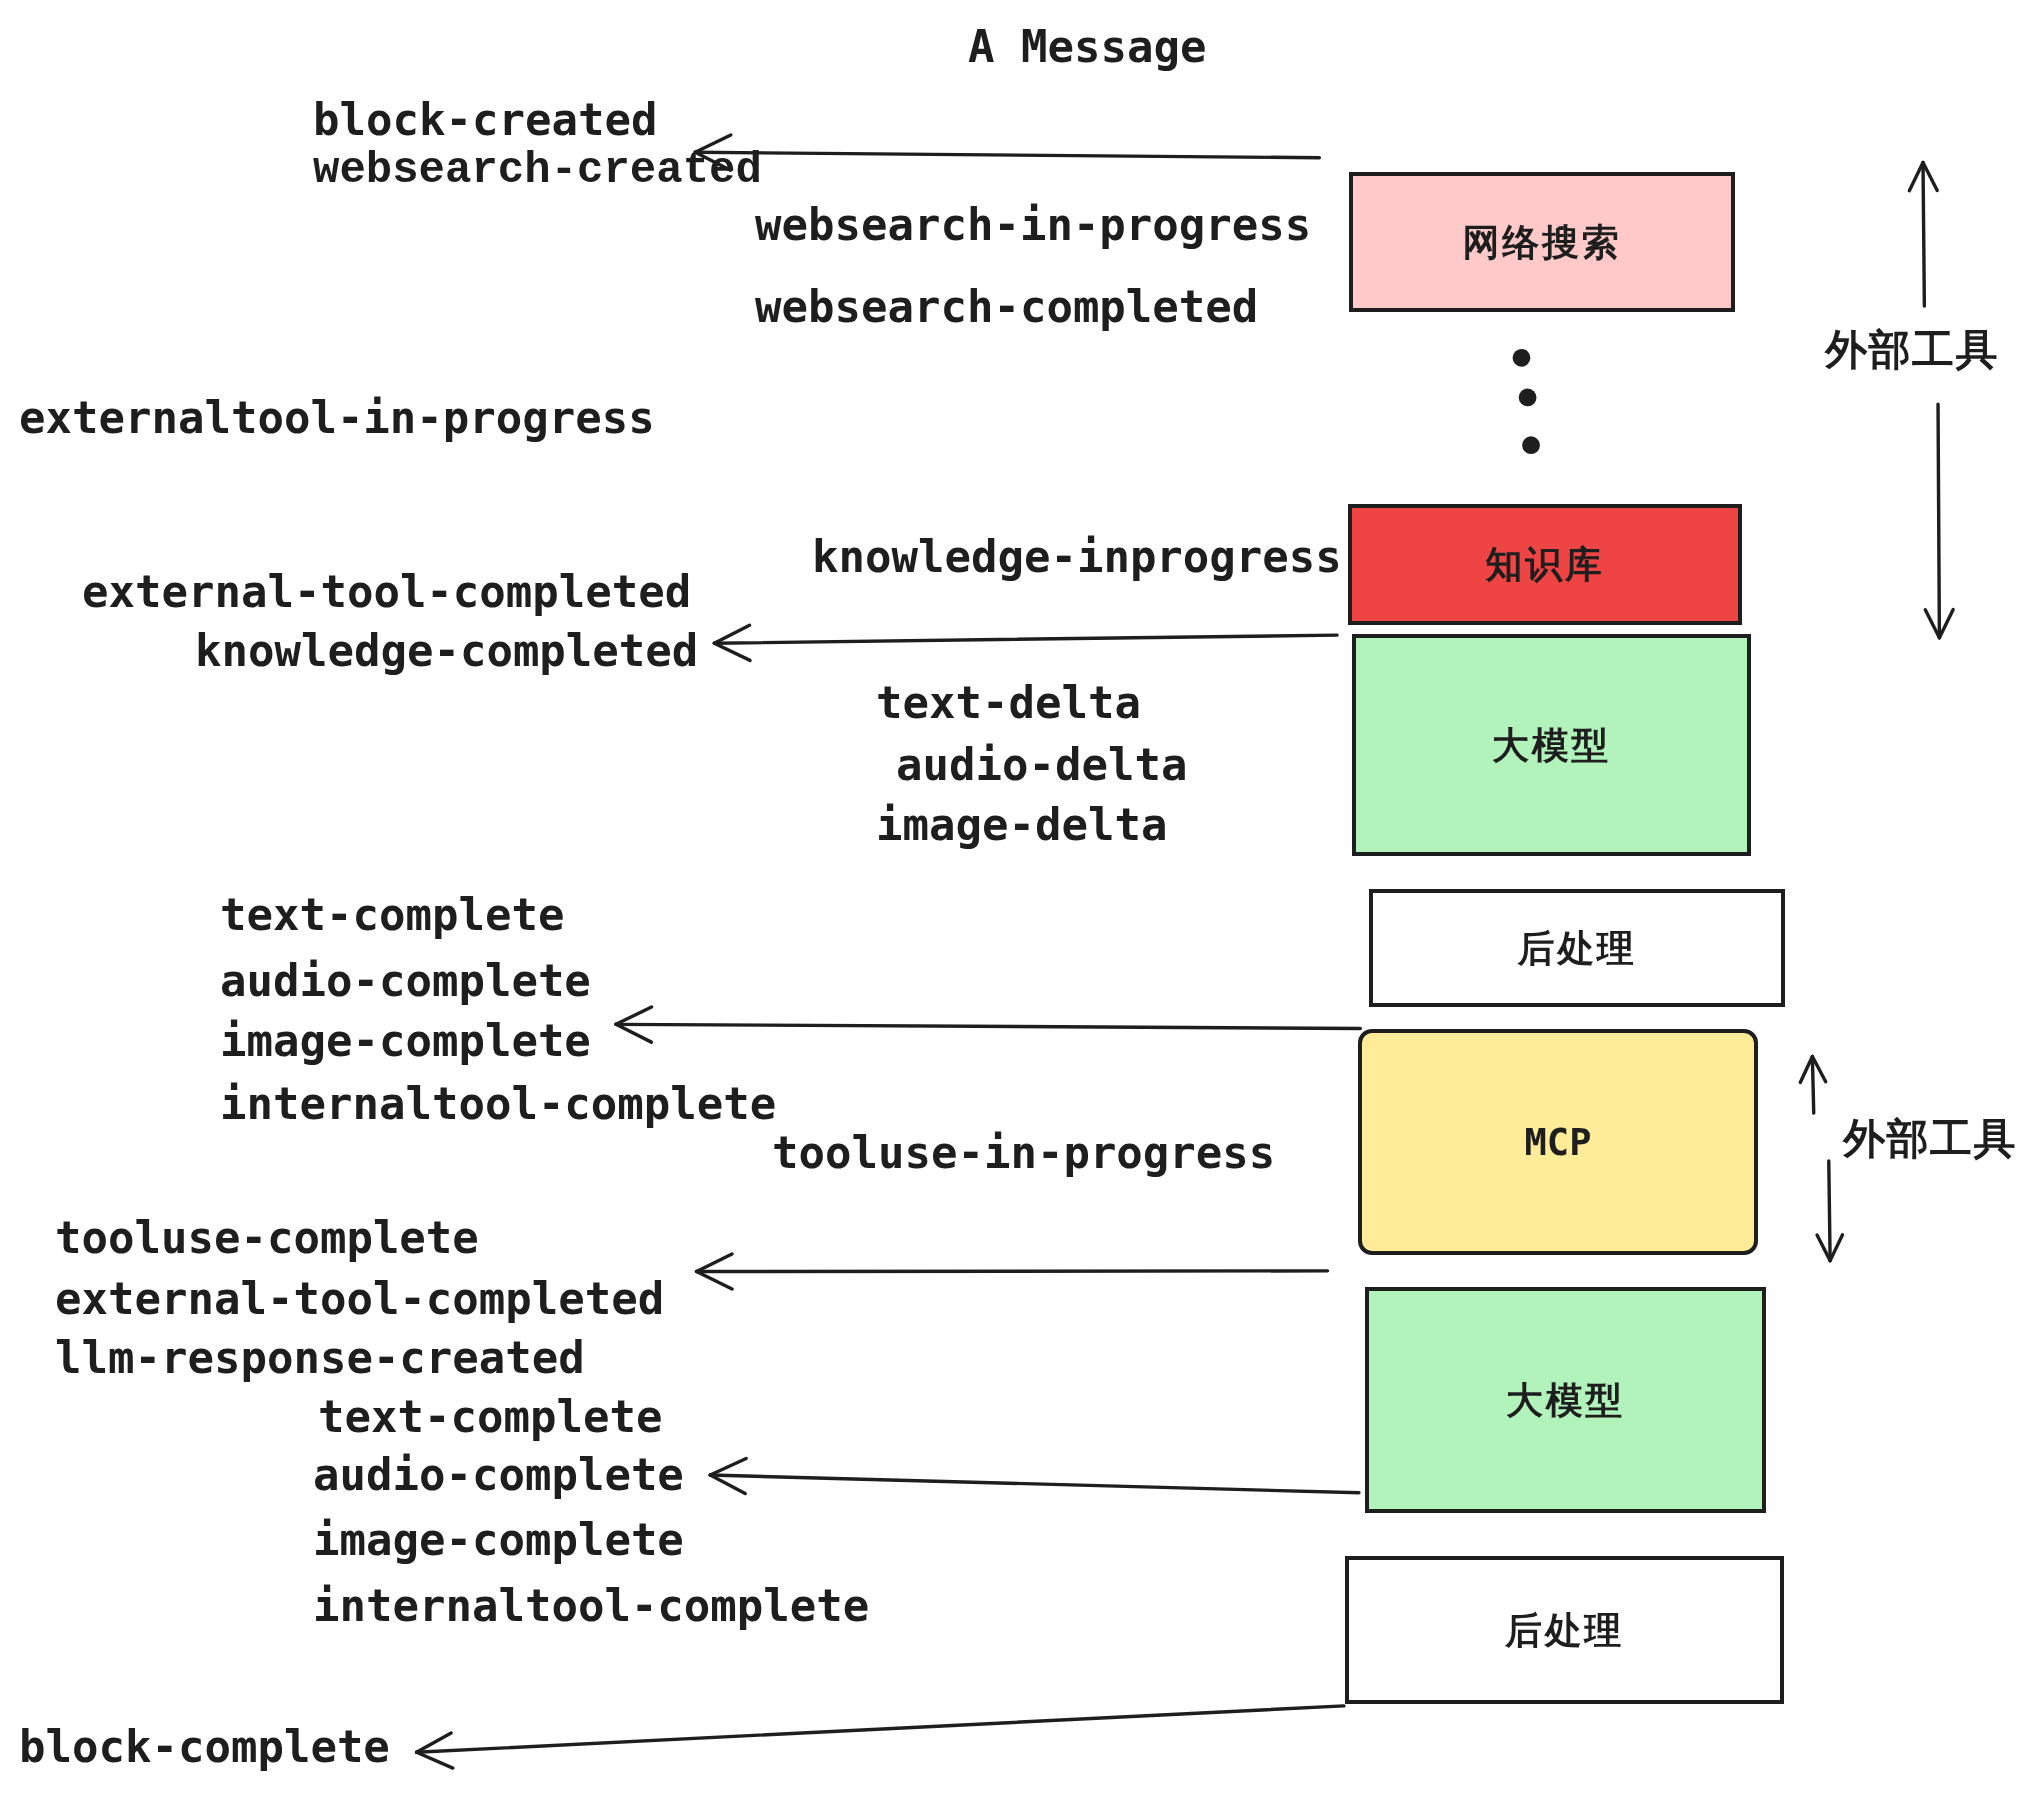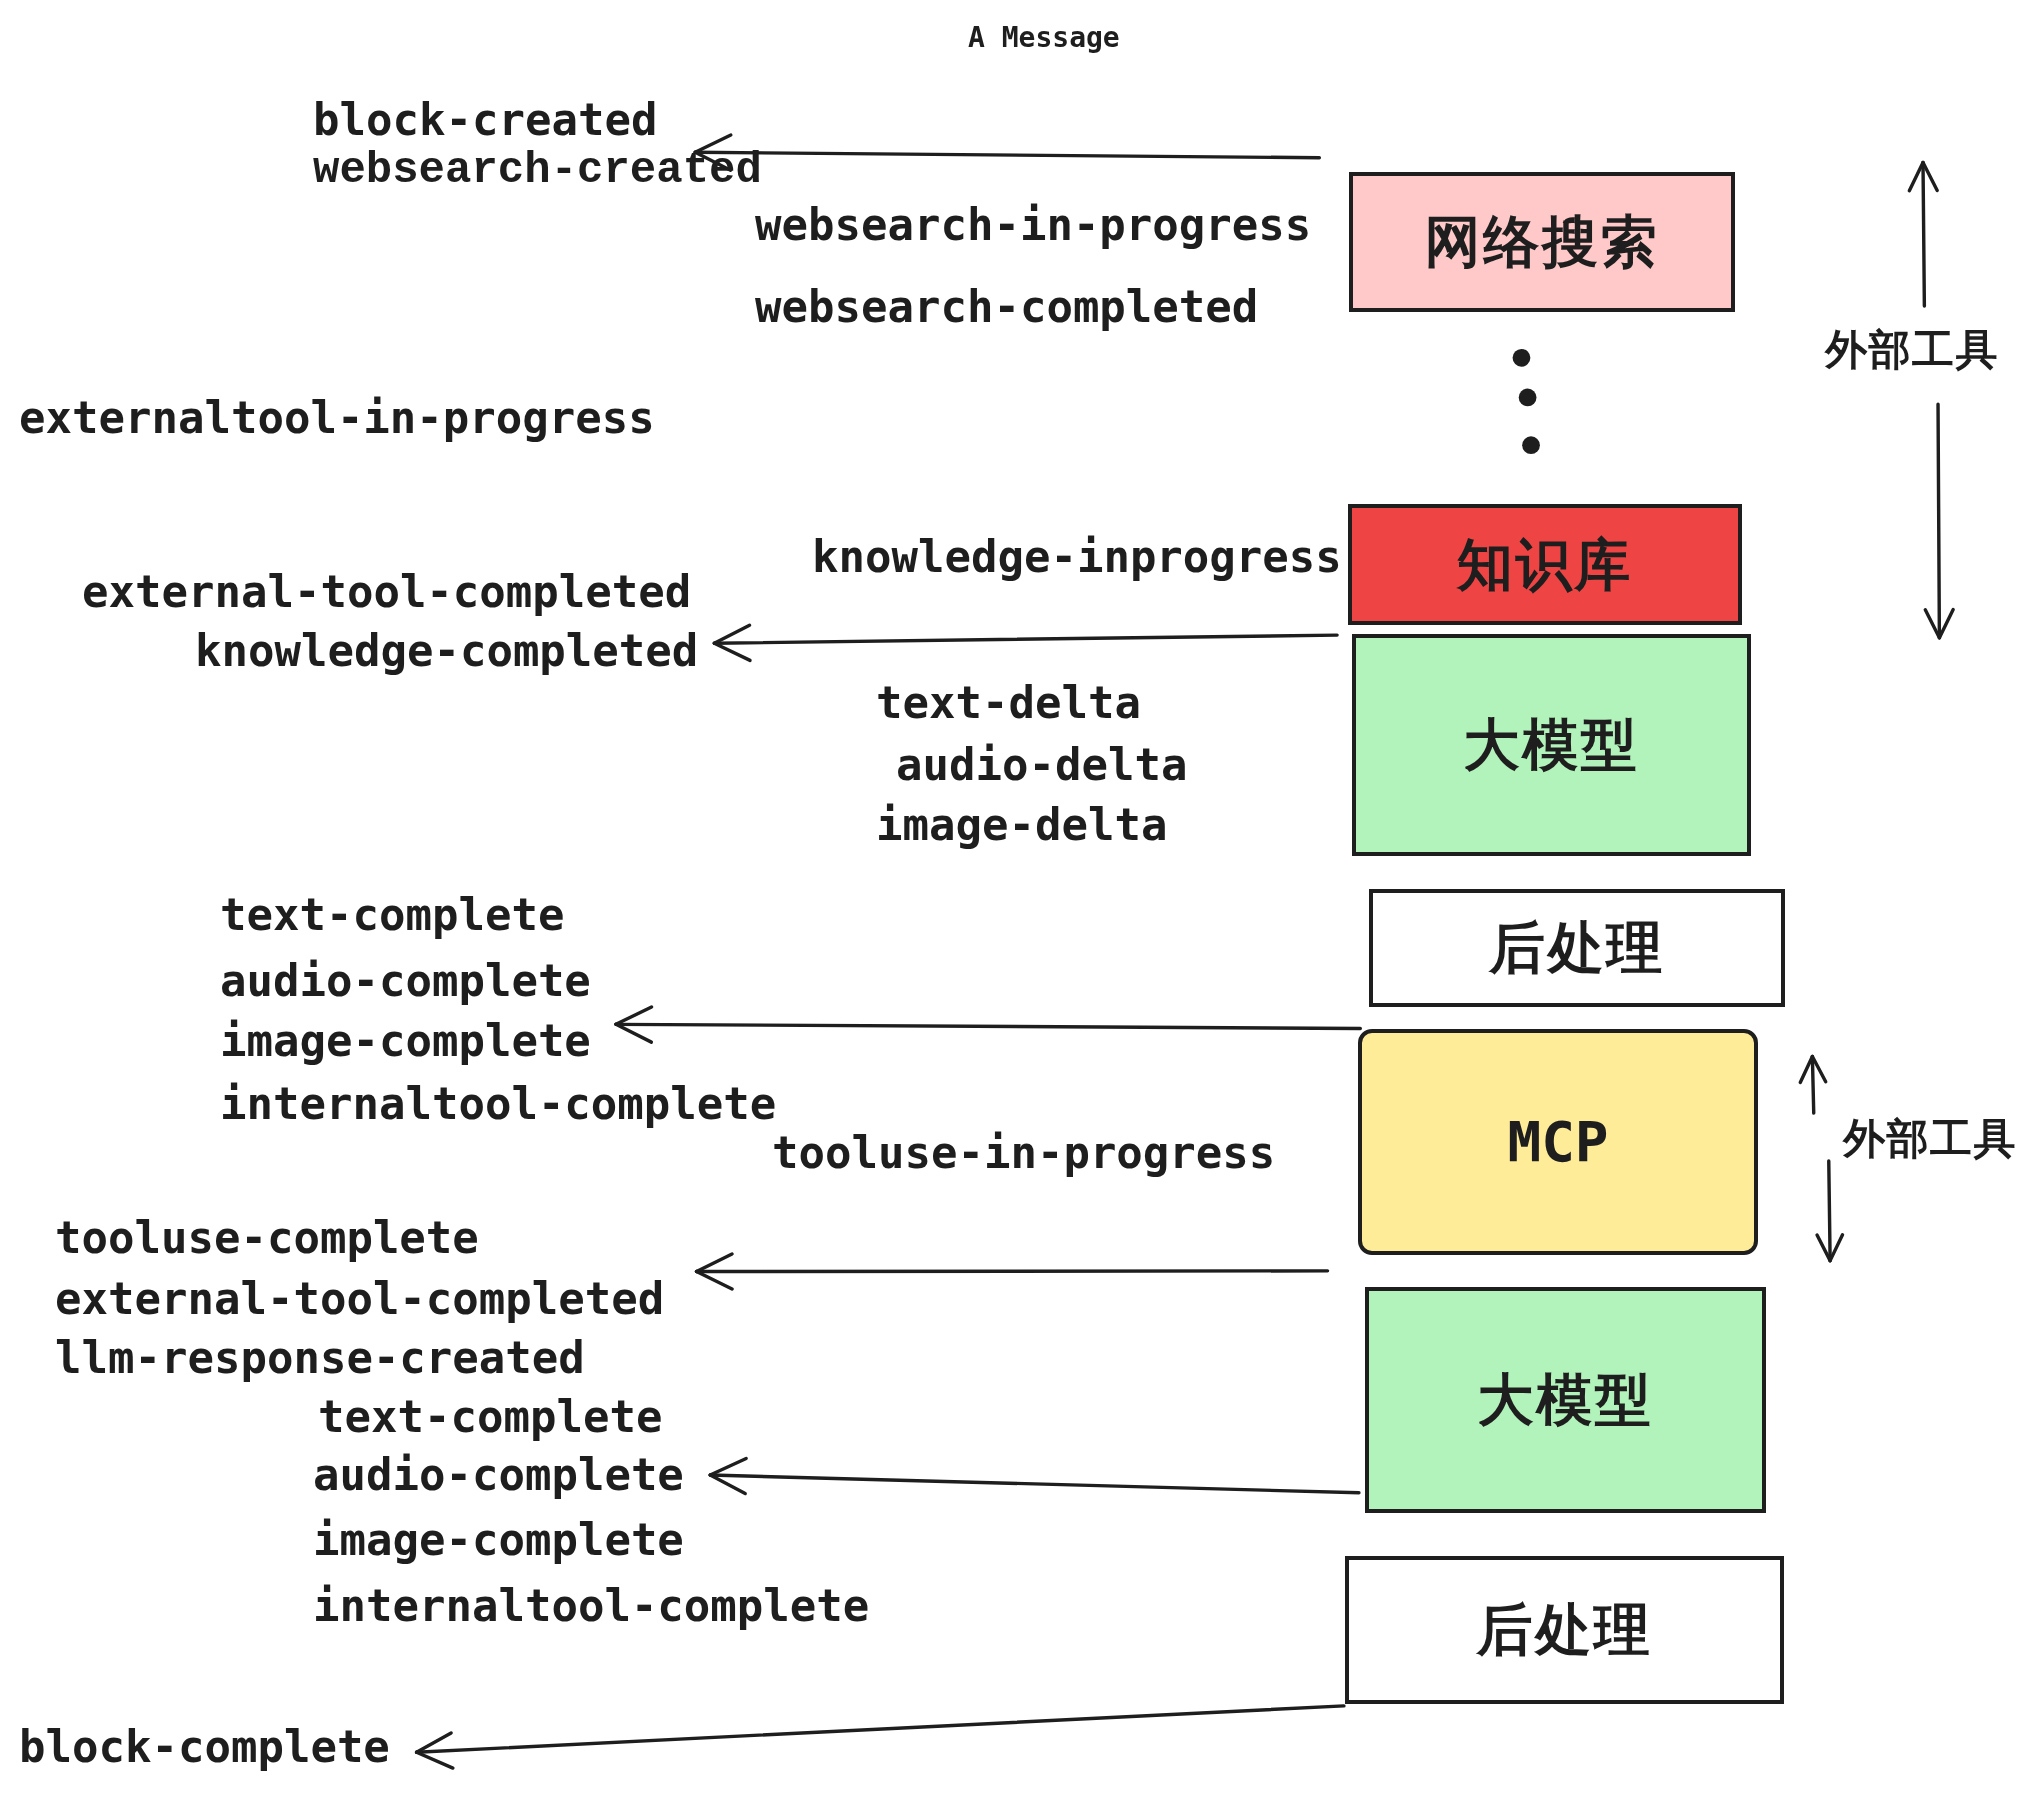--- a/index.html
+++ b/index.html
@@ -2,34 +2,34 @@
 <html style="font-size:11px"><head>
 <meta charset="utf-8">
 <style>
   html,body{margin:0;padding:0;background:#ffffff;}
   #canvas{
     position:relative;width:2035px;height:1796px;background:#ffffff;
     font-family:"DejaVu Sans Mono","Liberation Mono",monospace;
     color:#1e1e1e;overflow:hidden;
   }
   .diagram-title{
-    position:absolute;font-size:28px;font-weight:bold;white-space:pre;
+    position:absolute;font-size:44px;font-weight:bold;white-space:pre;
     font-family:"DejaVu Sans Mono","Liberation Mono",monospace;
   }
   .event-label{
     position:absolute;font-size:44px;font-weight:bold;white-space:pre;
     transform:translateY(-50%);line-height:1;
   }
   .box{
     position:absolute;border:4.1px solid #1e1e1e;box-sizing:border-box;
     display:flex;align-items:center;justify-content:center;
   }
   .box-label{
     font-family:"DejaVu Sans","Liberation Sans",sans-serif;
-    font-size:56px;font-weight:bold;letter-spacing:2.7px;line-height:1;
+    font-size:37px;font-weight:bold;letter-spacing:2.7px;line-height:1;
   }
   .box-label.mono{
     font-family:"DejaVu Sans Mono","Liberation Mono",monospace;letter-spacing:0;
   }
   .side-label{
     position:absolute;font-family:"DejaVu Sans","Liberation Sans",sans-serif;
     font-size:42px;font-weight:bold;letter-spacing:1.4px;line-height:1;
     transform:translate(-50%,-50%);white-space:pre;
   }
   #arrow-layer{position:absolute;left:0;top:0;}

